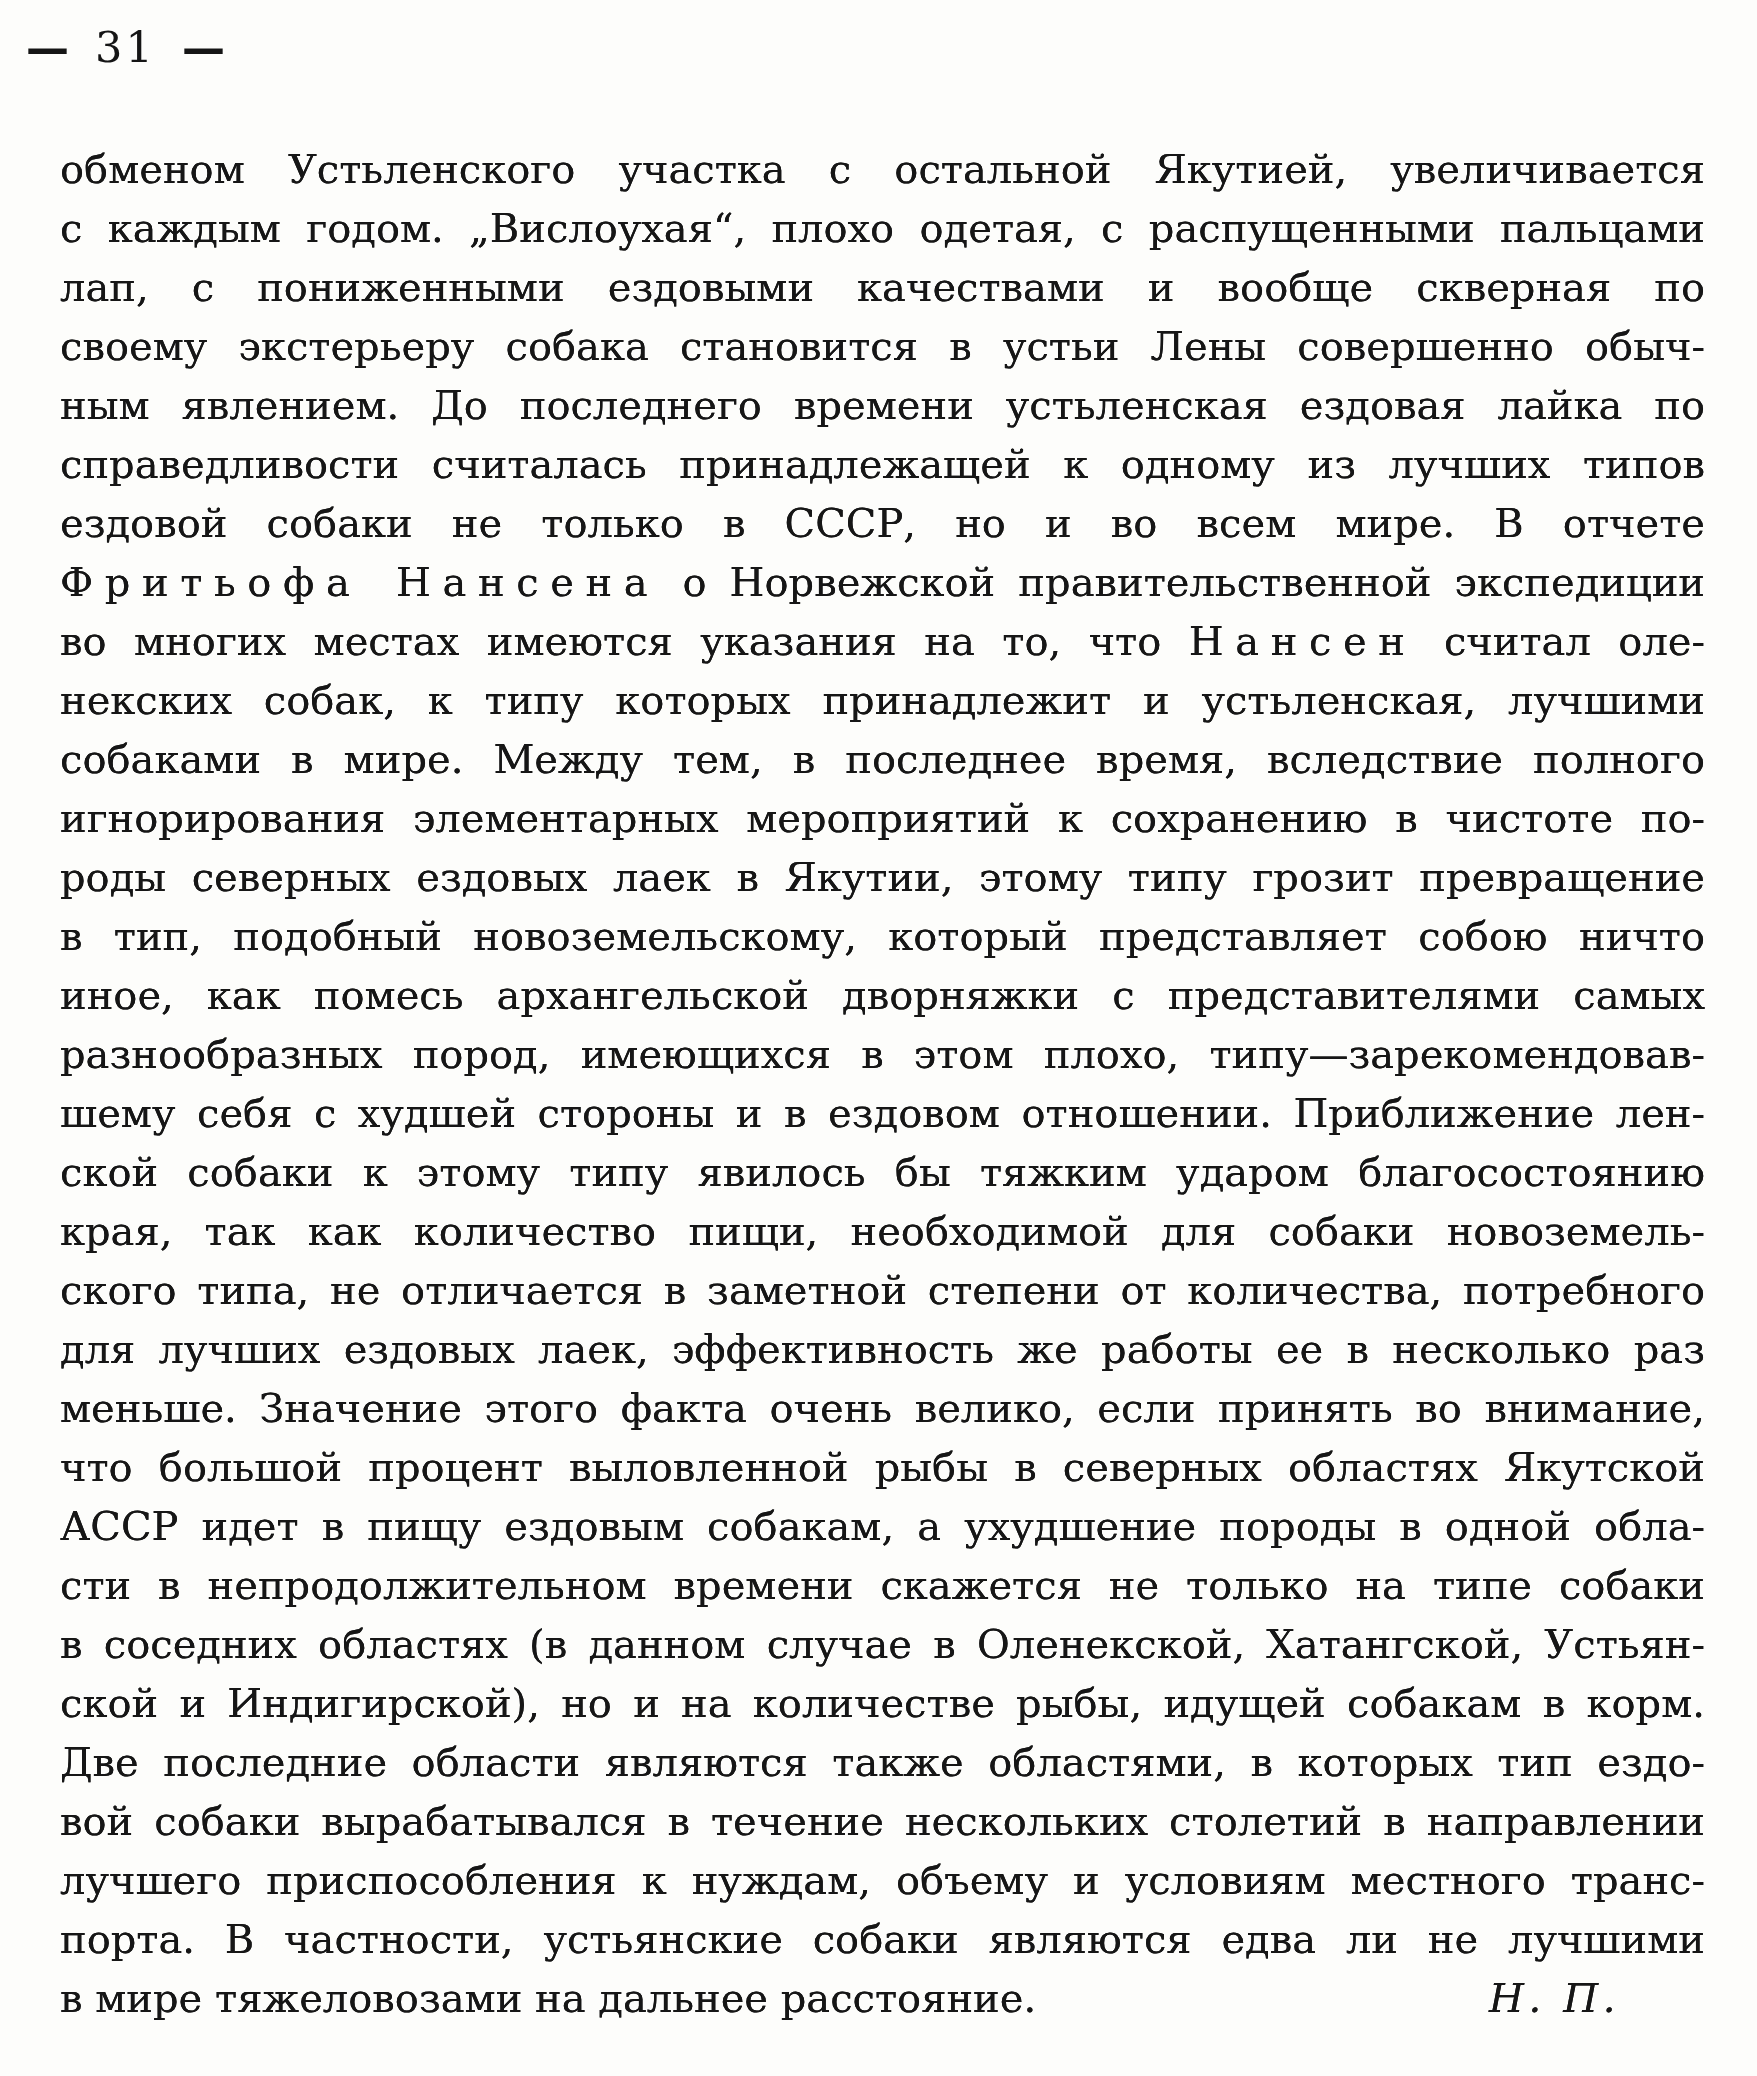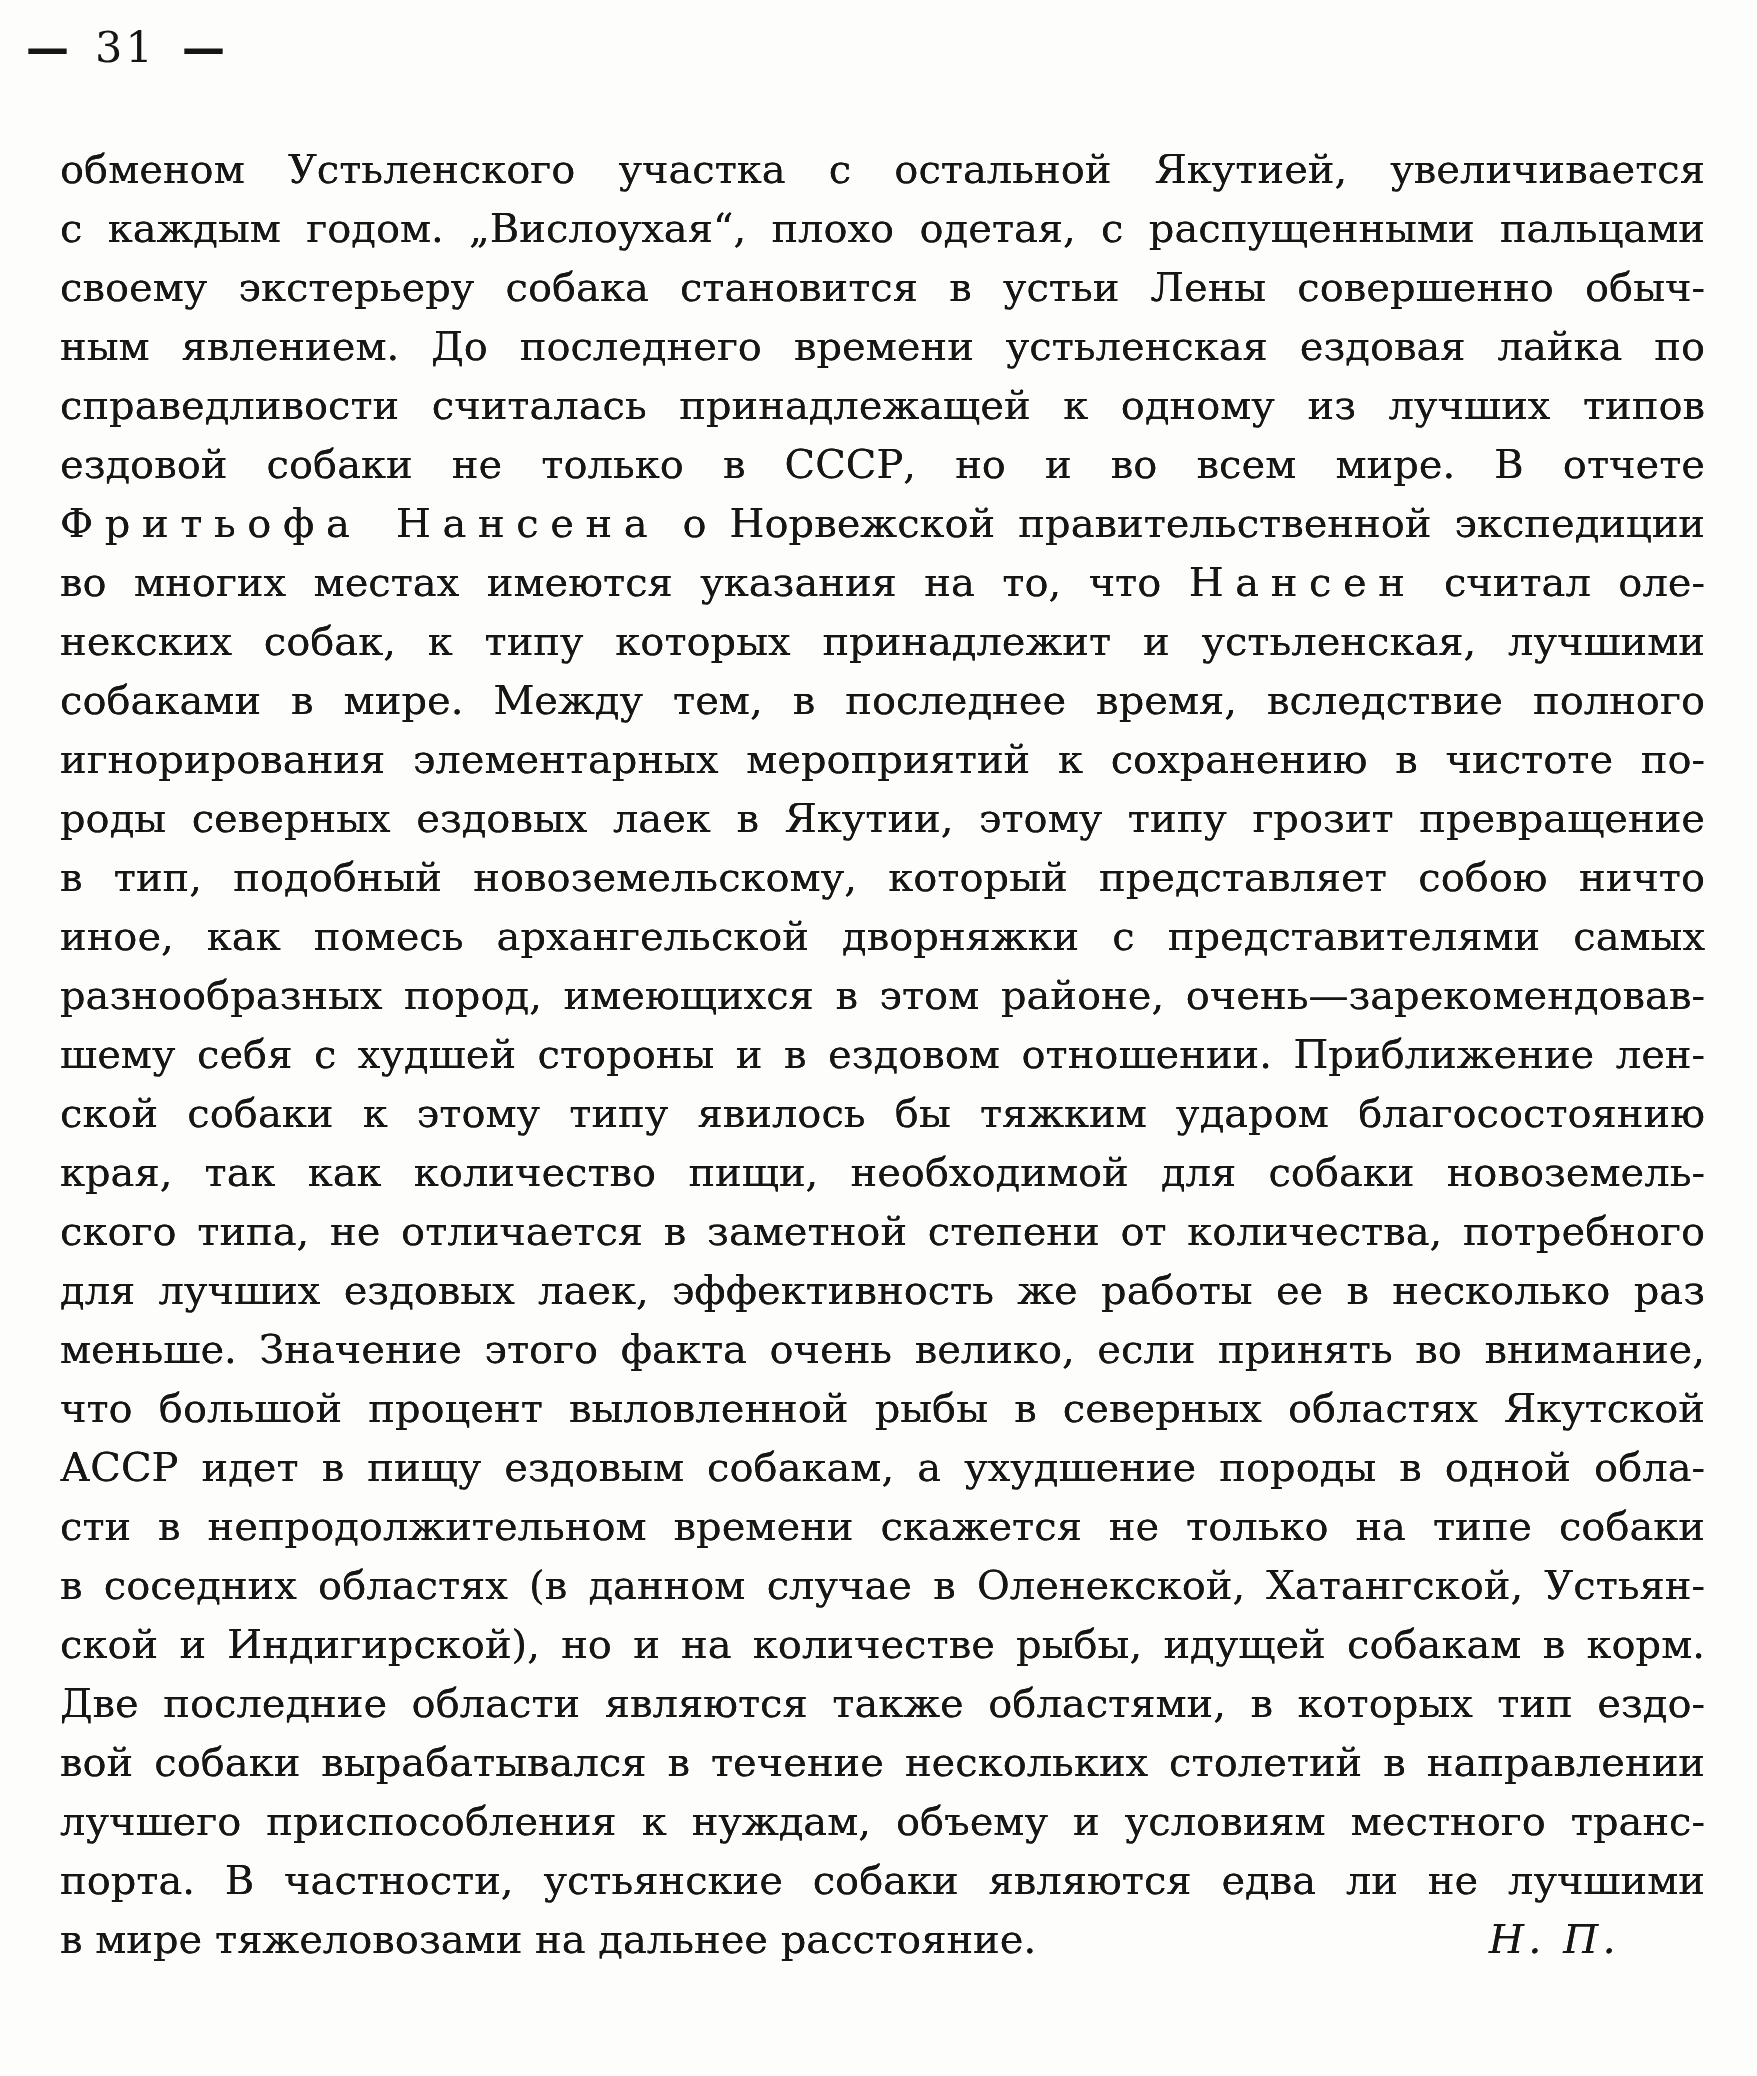--- a/index.html
+++ b/index.html
@@ -74,33 +74,34 @@
 <div class="page">
 
   <div class="page-header">
     <span class="dash">—</span><span class="page-num">31</span><span class="dash">—</span>
   </div>
 
   <div class="text-block" id="text-block">
 
   <div class="line"><span>обменом Устьленского участка с остальной Якутией, увеличивается</span></div>
       <div class="line"><span>с каждым годом. „Вислоухая“, плохо одетая, с распущенными пальцами</span></div>
+      <div class="line"><span>лап, с пониженными ездовыми качествами и вообще скверная по</span></div>
       <div class="line"><span>своему экстерьеру собака становится в устьи Лены совершенно обыч-</span></div>
       <div class="line"><span>ным явлением. До последнего времени устьленская ездовая лайка по</span></div>
       <div class="line"><span>справедливости считалась принадлежащей к одному из лучших типов</span></div>
       <div class="line"><span>ездовой собаки не только в СССР, но и во всем мире. В отчете</span></div>
       <div class="line"><span class="emph">Фритьофа Нансена</span><span> о Норвежской правительственной экспедиции</span></div>
       <div class="line"><span>во многих местах имеются указания на то, что </span><span class="emph">Нансен</span><span> считал оле-</span></div>
       <div class="line"><span>некских собак, к типу которых принадлежит и устьленская, лучшими</span></div>
       <div class="line"><span>собаками в мире. Между тем, в последнее время, вследствие полного</span></div>
       <div class="line"><span>игнорирования элементарных мероприятий к сохранению в чистоте по-</span></div>
       <div class="line"><span>роды северных ездовых лаек в Якутии, этому типу грозит превращение</span></div>
       <div class="line"><span>в тип, подобный новоземельскому, который представляет собою ничто</span></div>
       <div class="line"><span>иное, как помесь архангельской дворняжки с представителями самых</span></div>
-      <div class="line"><span>разнообразных пород, имеющихся в этом районе, очень—зарекомендовав-</span></div>
+      <div class="line"><span>разнообразных пород, имеющихся в этом плохо, типу—зарекомендовав-</span></div>
       <div class="line"><span>шему себя с худшей стороны и в ездовом отношении. Приближение лен-</span></div>
       <div class="line"><span>ской собаки к этому типу явилось бы тяжким ударом благосостоянию</span></div>
       <div class="line"><span>края, так как количество пищи, необходимой для собаки новоземель-</span></div>
       <div class="line"><span>ского типа, не отличается в заметной степени от количества, потребного</span></div>
       <div class="line"><span>для лучших ездовых лаек, эффективность же работы ее в несколько раз</span></div>
       <div class="line"><span>меньше. Значение этого факта очень велико, если принять во внимание,</span></div>
       <div class="line"><span>что большой процент выловленной рыбы в северных областях Якутской</span></div>
       <div class="line"><span>АССР идет в пищу ездовым собакам, а ухудшение породы в одной обла-</span></div>
       <div class="line"><span>сти в непродолжительном времени скажется не только на типе собаки</span></div>
       <div class="line"><span>в соседних областях (в данном случае в Оленекской, Хатангской, Устьян-</span></div>

